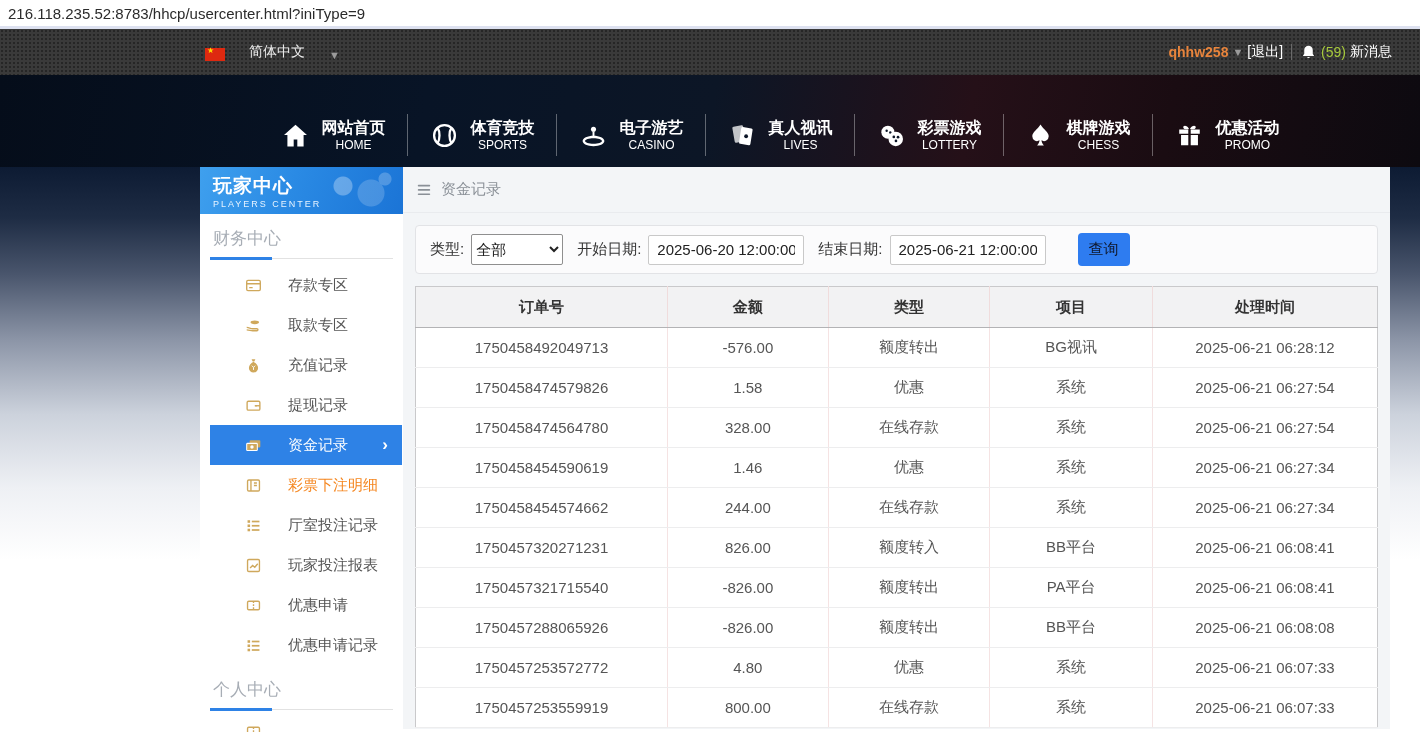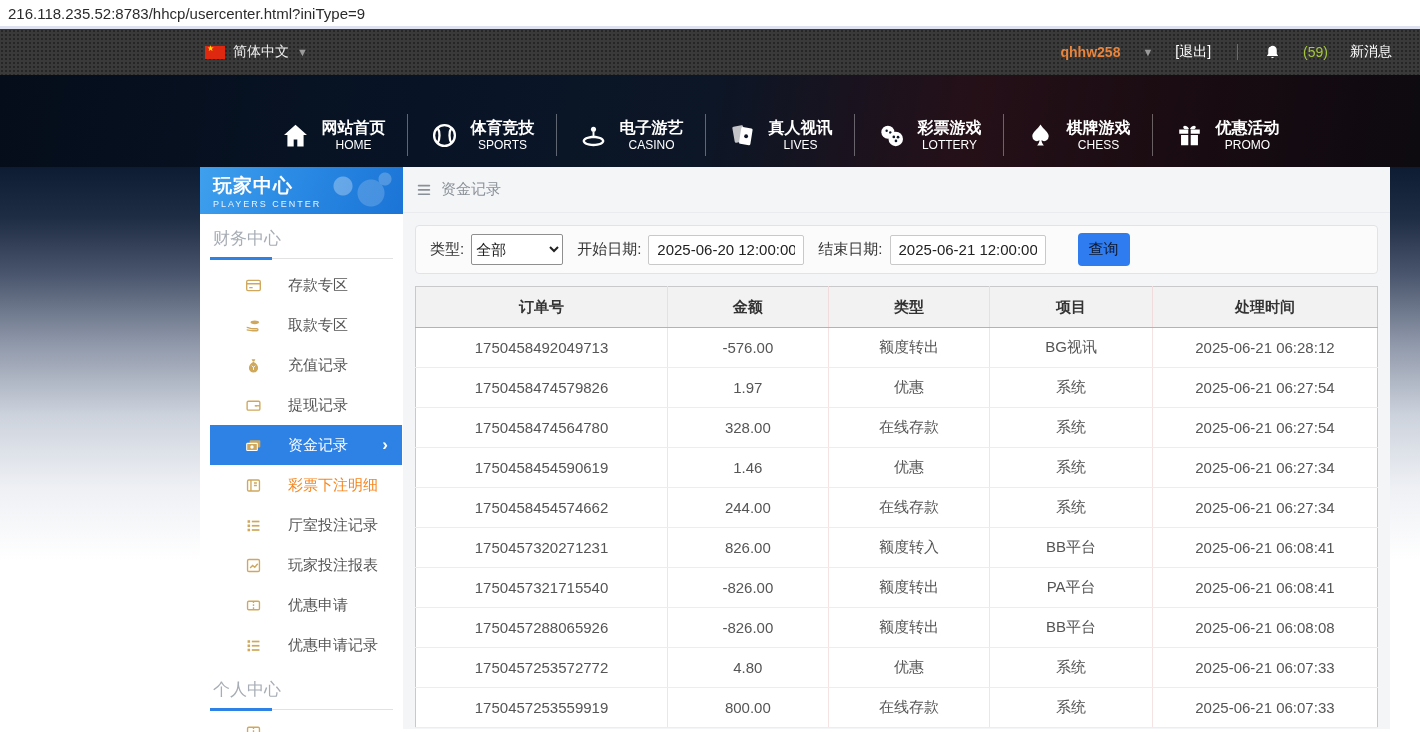--- a/index.html
+++ b/index.html
@@ -6,25 +6,25 @@
   html,body { width:1420px; height:732px; overflow:hidden; font-family:"Liberation Sans","DejaVu Sans",sans-serif; background:#fff; }
 
   
   .url-bar { height:29px; background:#fff; display:flex; align-items:center; padding-left:8px;
              font-size:15px; color:#2b2b2b; border-bottom:3px solid #dde1f0; }
 
   
   .lang-bar { height:46px; background-color:#3a3a3a;
               background-image:radial-gradient(circle, rgba(0,0,0,.35) 1px, transparent 1.3px);
               background-size:4px 4px; display:flex; align-items:center; color:#eee; font-size:14px; }
-  .lang-left { margin-left:205px; display:flex; align-items:center; gap:8px; cursor:pointer; }
+  .lang-left { margin-left:205px; display:flex; align-items:flex-end; gap:24px; cursor:pointer; }
   .cn-flag { width:20px; height:13px; background:#de2910; display:inline-block; position:relative; }
   .cn-flag::before { content:"★"; color:#ffde00; font-size:8px; position:absolute; left:2px; top:-2px; }
   .caret { color:#9a9a9a; font-size:11px; }
-  .lang-right { margin-left:auto; margin-right:28px; display:flex; align-items:center; gap:22px; }
+  .lang-right { margin-left:auto; margin-right:28px; display:flex; align-items:center; gap:4px; }
   .username { color:#e8843c; font-weight:bold; }
   .logout { color:#fff; }
   .tb-divider { width:1px; height:16px; background:#6a6a6a; margin:0 4px; }
   .bell svg { width:17px; height:17px; display:block; }
   .msg-count { color:#a6c93c; }
   .msg-label { color:#fff; }
 
   
   .main-nav { height:92px; background:linear-gradient(100deg,#050d1a 0%,#081426 30%,#0c1626 50%,#251018 68%,#1a0c12 82%,#0d0a10 100%); display:flex; align-items:center; justify-content:center; }
   .nav-inner { display:flex; align-items:center; position:relative; left:70px;margin-top:28px; }
@@ -385,21 +385,21 @@
         <tbody>
             <tr>
               <td>1750458492049713</td>
               <td>-576.00</td>
               <td>额度转出</td>
               <td>BG视讯</td>
               <td>2025-06-21 06:28:12</td>
             </tr>
             <tr>
               <td>1750458474579826</td>
-              <td>1.97</td>
+              <td>1.58</td>
               <td>优惠</td>
               <td>系统</td>
               <td>2025-06-21 06:27:54</td>
             </tr>
             <tr>
               <td>1750458474564780</td>
               <td>328.00</td>
               <td>在线存款</td>
               <td>系统</td>
               <td>2025-06-21 06:27:54</td>

